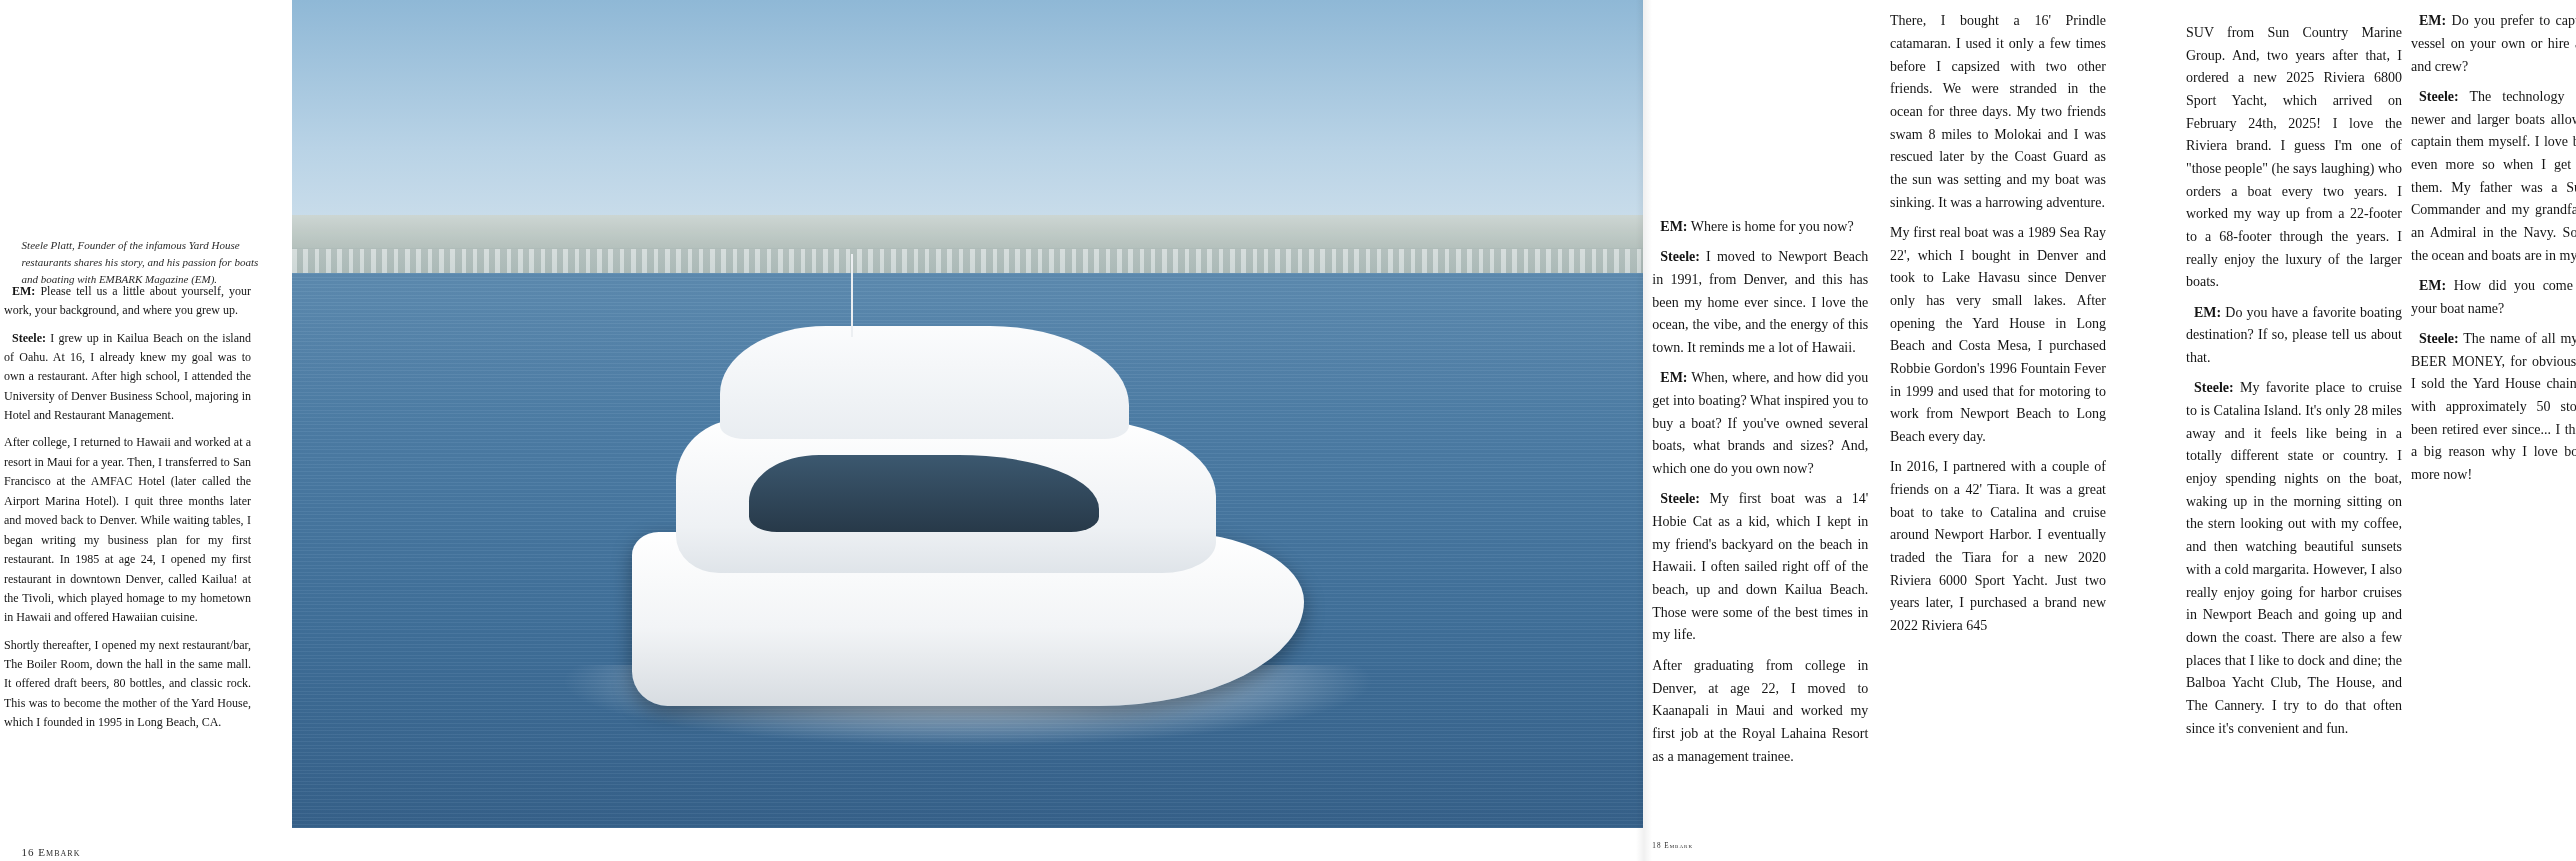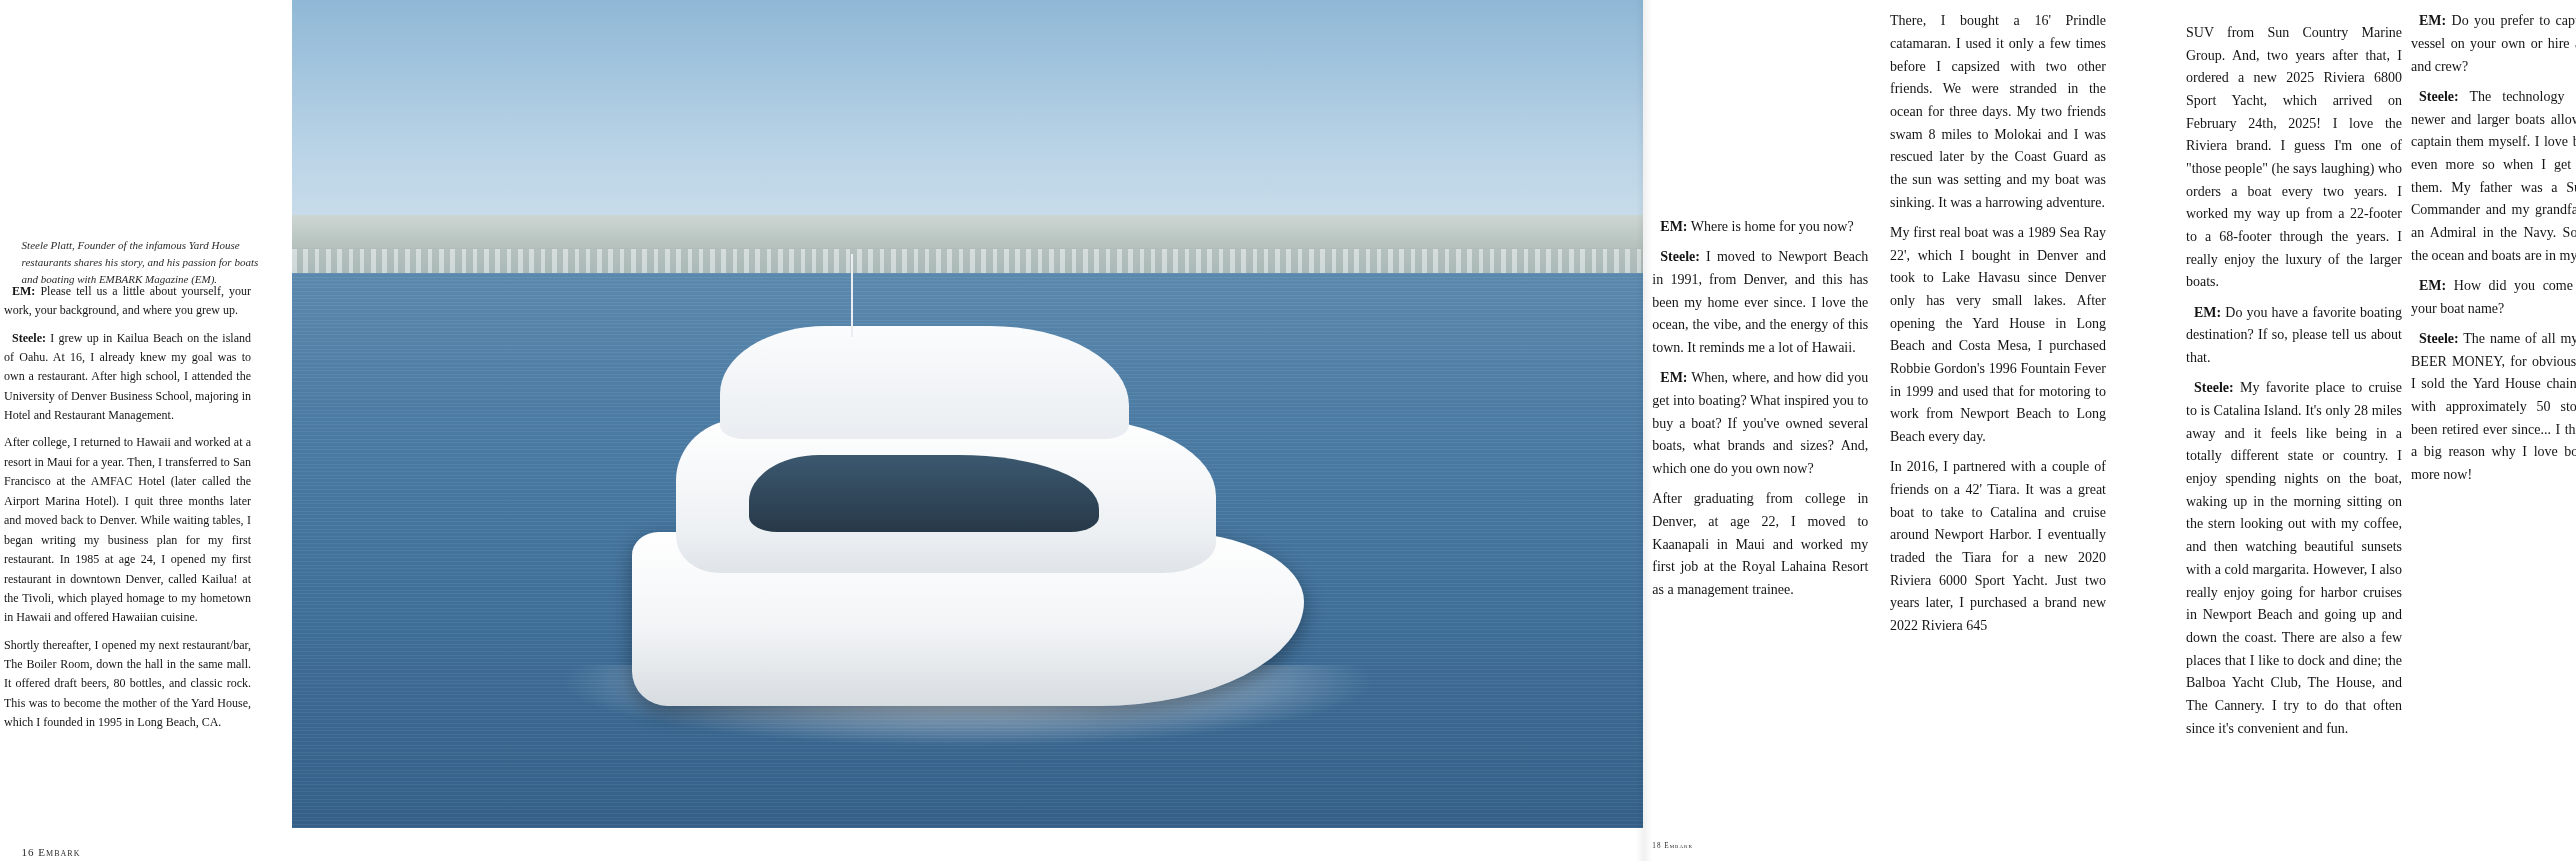--- a/index.html
+++ b/index.html
@@ -286,20 +286,21 @@
     <div class="folio-left">16  Embark</div>
   </div>
 
   <div class="page-right">
 
 
     <div class="rp-col rp-col-1">
       <p><span class="qlabel">EM:</span><span> Where is home for you now?</span></p>
       <p><span class="qlabel">Steele:</span><span> I moved to Newport Beach in 1991, from Denver, and this has been my home ever since. I love the ocean, the vibe, and the energy of this town. It reminds me a lot of Hawaii.</span></p>
       <p><span class="qlabel">EM:</span><span> When, where, and how did you get into boating? What inspired you to buy a boat? If you've owned several boats, what brands and sizes? And, which one do you own now?</span></p>
+      <p><span class="qlabel">Steele:</span><span> My first boat was a 14' Hobie Cat as a kid, which I kept in my friend's backyard on the beach in Hawaii. I often sailed right off of the beach, up and down Kailua Beach. Those were some of the best times in my life.</span></p>
       <p><span>After graduating from college in Denver, at age 22, I moved to Kaanapali in Maui and worked my first job at the Royal Lahaina Resort as a management trainee.</span></p>
     </div>
 
     <div class="rp-col rp-col-2">
       <p><span>There, I bought a 16' Prindle catamaran. I used it only a few times before I capsized with two other friends. We were stranded in the ocean for three days. My two friends swam 8 miles to Molokai and I was rescued later by the Coast Guard as the sun was setting and my boat was sinking. It was a harrowing adventure.</span></p>
       <p><span>My first real boat was a 1989 Sea Ray 22', which I bought in Denver and took to Lake Havasu since Denver only has very small lakes. After opening the Yard House in Long Beach and Costa Mesa, I purchased Robbie Gordon's 1996 Fountain Fever in 1999 and used that for motoring to work from Newport Beach to Long Beach every day.</span></p>
       <p><span>In 2016, I partnered with a couple of friends on a 42' Tiara. It was a great boat to take to Catalina and cruise around Newport Harbor. I eventually traded the Tiara for a new 2020 Riviera 6000 Sport Yacht. Just two years later, I purchased a brand new 2022 Riviera 645</span></p>
     </div>
 
     <div class="rp-col rp-col-3">

